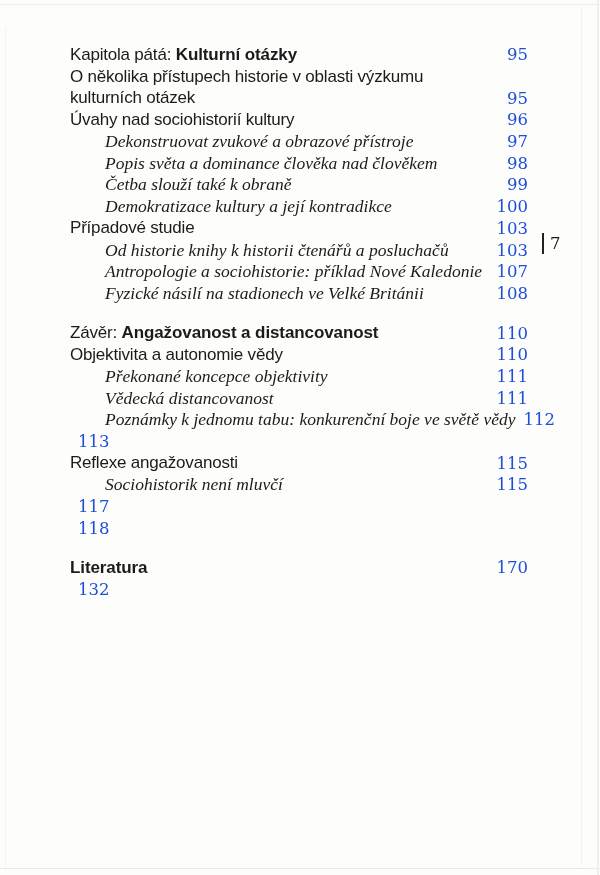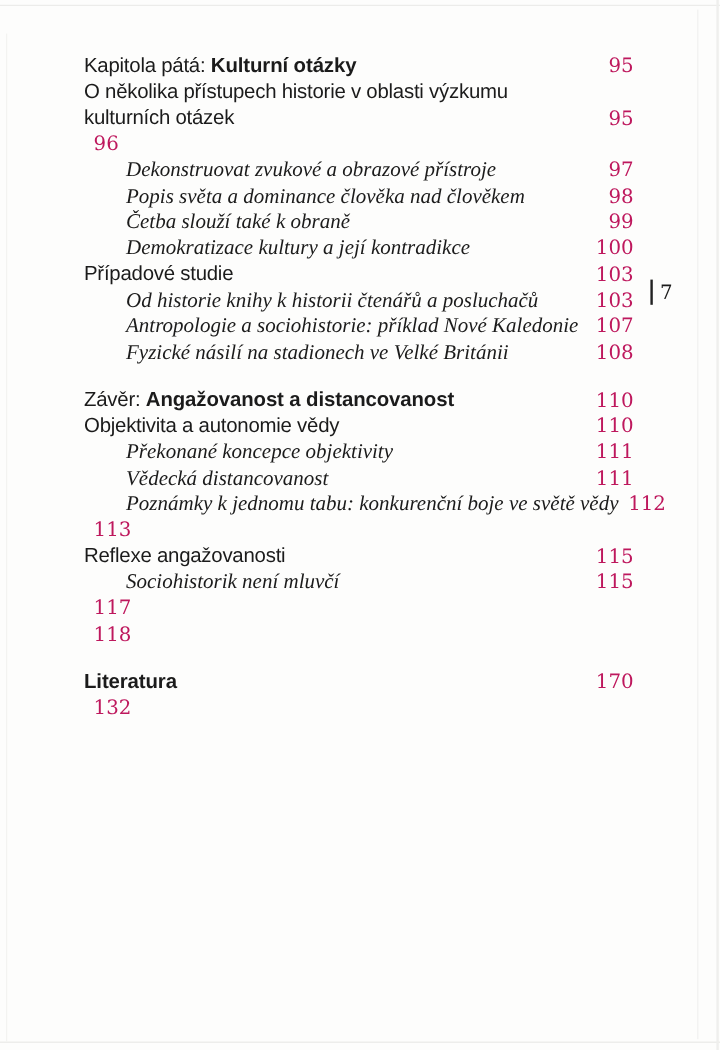--- a/index.html
+++ b/index.html
@@ -47,21 +47,21 @@
   .seg-bold { font-weight: 700; letter-spacing: -0.1px; }
   .seg-italic {
     font-family: "Liberation Serif", serif;
     font-style: italic;
     font-size: 17.5px;
     letter-spacing: 0;
   }
   .num {
     font-family: "DejaVu Serif", serif;
     font-size: 16.5px;
-    color: #be185d;
+    color: #1d4ed8;
     flex: 0 0 auto;
     padding-left: 8px;
   }
   #margin-marker {
     position: absolute;
     left: 542px;
     top: 233px;
     display: flex;
     align-items: center;
     font-family: "DejaVu Serif", serif;
@@ -93,20 +93,21 @@
       </div>
       <div class="row l0">
         <span class="txt"><span class="seg seg-regular">O několika přístupech historie v oblasti výzkumu</span></span>
         <span class="num"></span>
       </div>
       <div class="row l0">
         <span class="txt"><span class="seg seg-regular">kulturních otázek</span></span>
         <span class="num">95</span>
       </div>
       <div class="row l0">
+        <span class="txt"><span class="seg seg-regular">Úvahy nad sociohistorií kultury</span></span>
         <span class="num">96</span>
       </div>
       <div class="row l1">
         <span class="txt"><span class="seg seg-italic">Dekonstruovat zvukové a obrazové přístroje</span></span>
         <span class="num">97</span>
       </div>
       <div class="row l1">
         <span class="txt"><span class="seg seg-italic">Popis světa a dominance člověka nad člověkem</span></span>
         <span class="num">98</span>
       </div>

